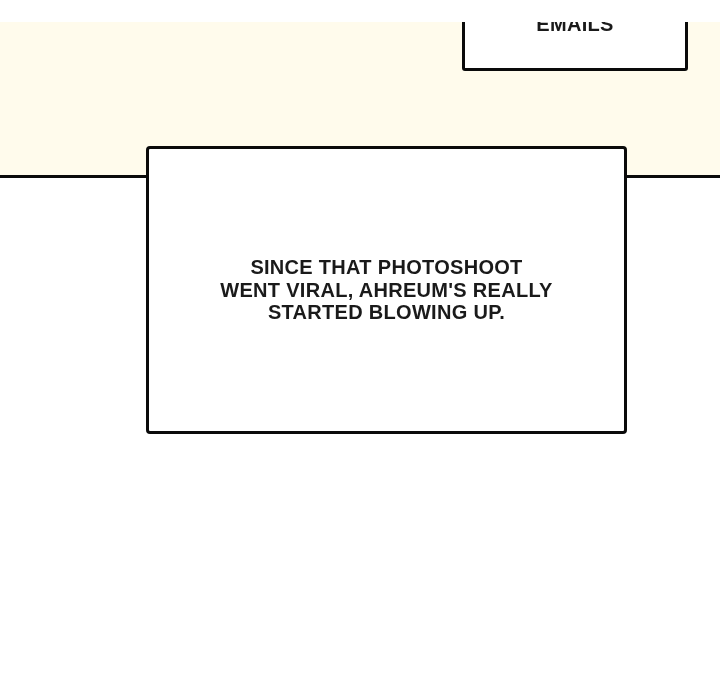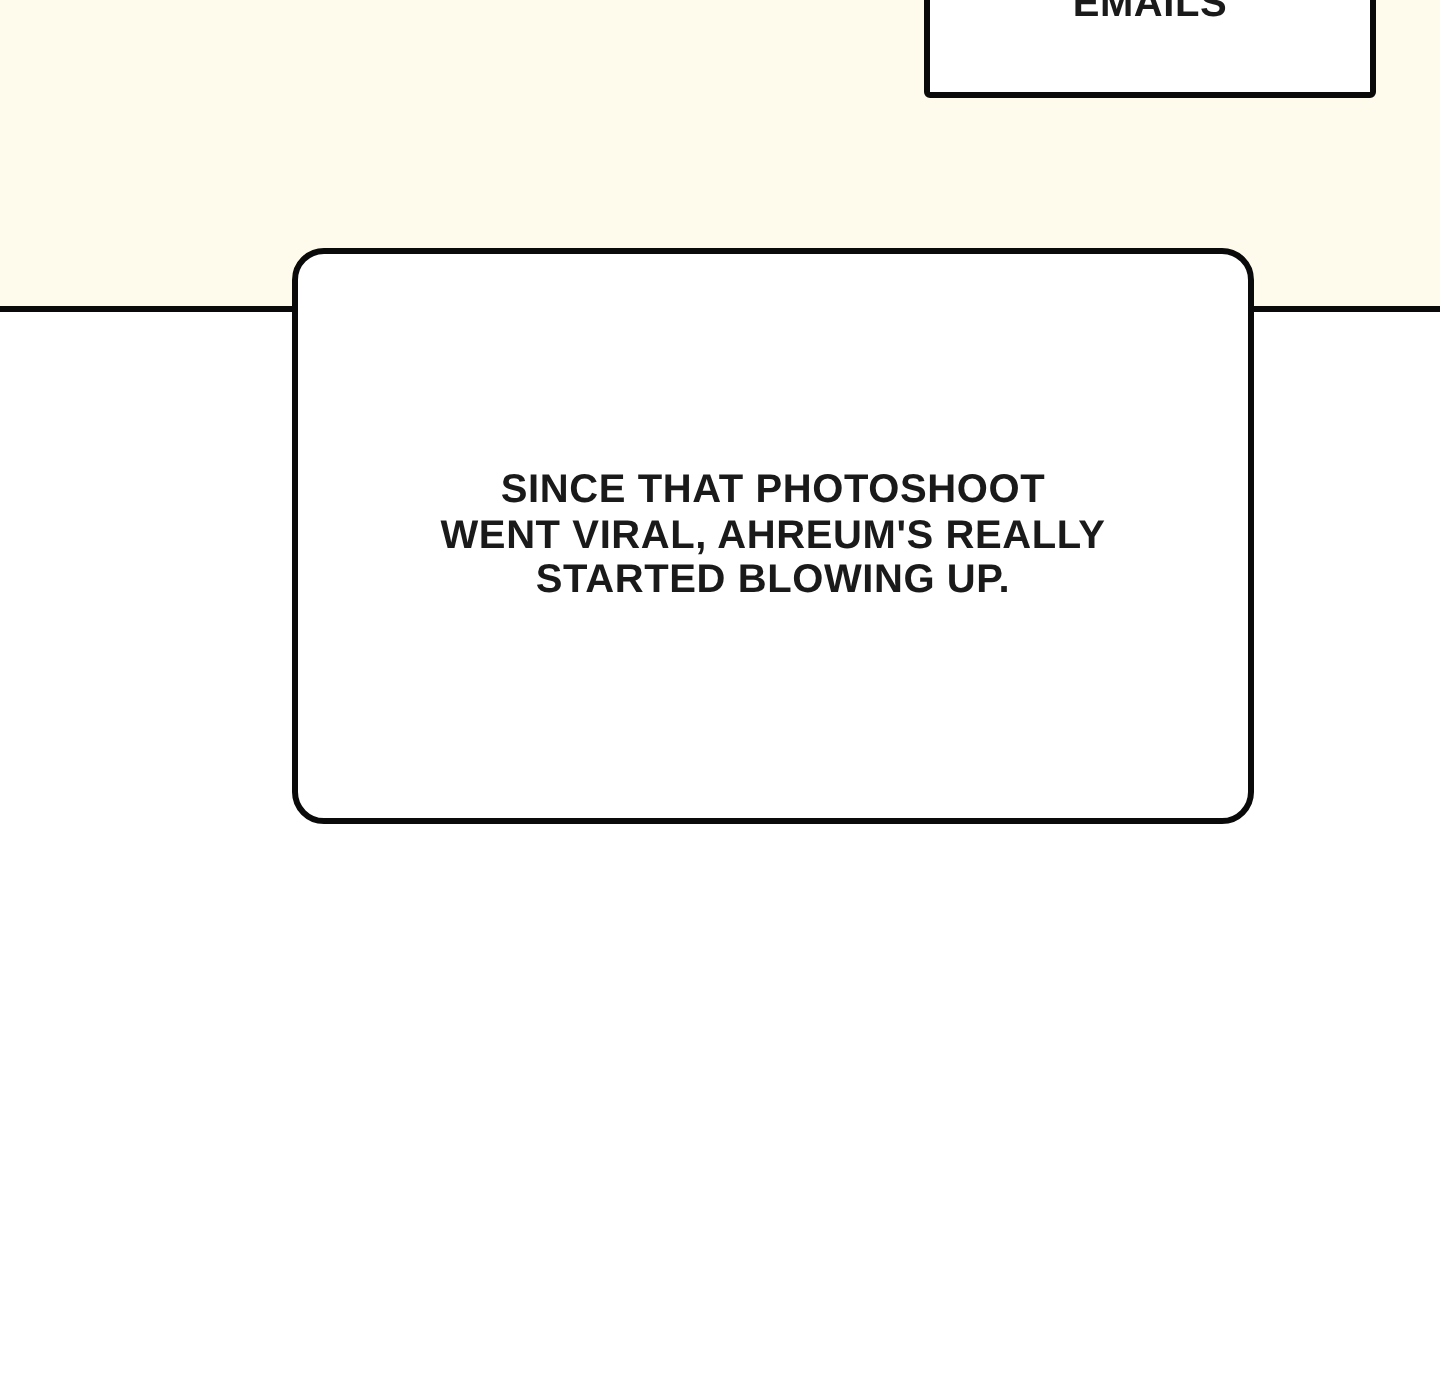--- a/index.html
+++ b/index.html
@@ -7,20 +7,21 @@
     padding: 0;
     background: #ffffff;
   }
   .stage {
     position: relative;
     width: 720px;
     height: 614px;
     overflow: hidden;
     background: #ffffff;
     font-family: "Liberation Sans", sans-serif;
+    margin-top: 22px;
   }
   .top-panel {
     position: absolute;
     left: 0;
     top: 0;
     width: 720px;
     height: 153px;
     background: #fffbec;
   }
   .divider {
@@ -42,21 +43,21 @@
     top: -60px;
     width: 226px;
     height: 109px;
     border-radius: 3px;
   }
   .caption-box.main {
     left: 146px;
     top: 124px;
     width: 481px;
     height: 288px;
-    border-radius: 16px;
+    border-radius: 4px;
     display: flex;
     align-items: center;
     justify-content: center;
   }
   .caption-text {
     color: #1a1a1a;
     font-weight: 700;
     font-size: 20px;
     line-height: 22.5px;
     letter-spacing: 0.3px;

